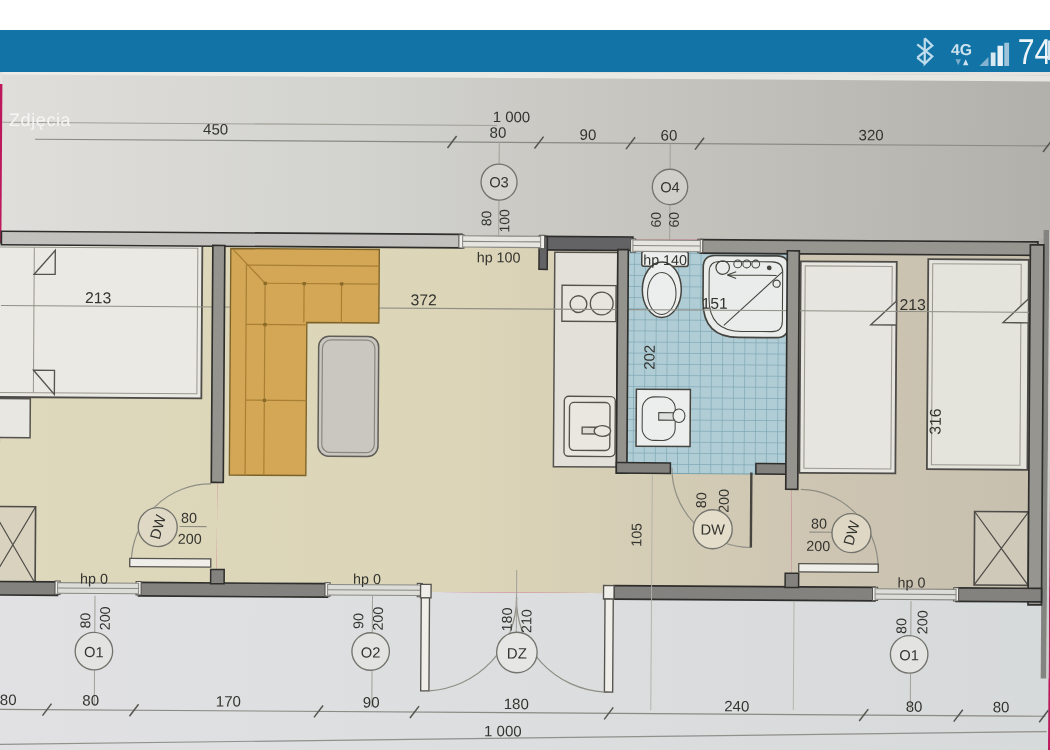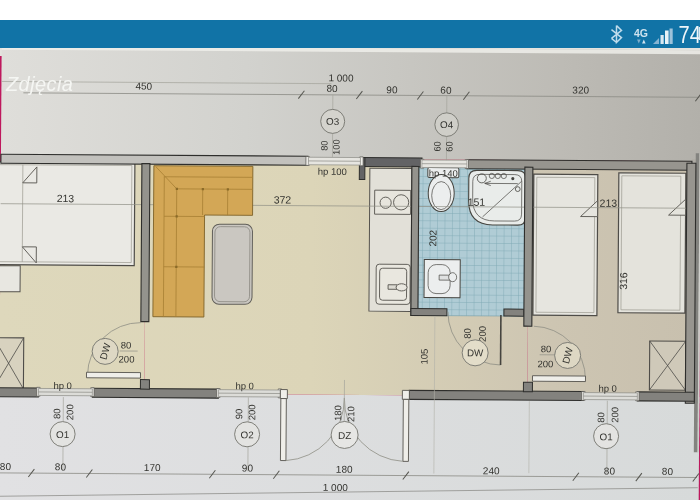--- a/index.html
+++ b/index.html
@@ -1,19 +1,19 @@
 <!DOCTYPE html>
 <html><head>
 <meta charset="utf-8">
 <style>
   html,body{margin:0;padding:0;}
   #screen{position:relative;width:700px;height:500px;overflow:hidden;
     font-family:"Liberation Sans",sans-serif;background:#be185d;margin-top:20px;}
   #statusbar{position:absolute;left:0;top:0;width:700px;height:28px;background:#1173a6;}
-  #title{position:absolute;left:6px;top:54px;color:#f5f6f3;font-size:20px;line-height:1;letter-spacing:0.4px;z-index:5;font-style:italic;}
+  #title{position:absolute;left:6px;top:54px;color:#f5f6f3;font-size:12px;line-height:1;letter-spacing:0.4px;z-index:5;}
 </style>
 </head>
 <body>
 <div id="screen">
 
   <div id="statusbar">
     <svg width="700" height="28" viewBox="0 0 700 28">
 
       <g stroke="#bfdcec" stroke-width="1.5" fill="none">
         <path d="M616.5 5.5 L616.5 22.5 L621.5 17.6 L611.5 9.6 M616.5 22.5 L611.5 18.4 M616.5 5.5 L621.5 10.4 L611.5 18.4"></path>

